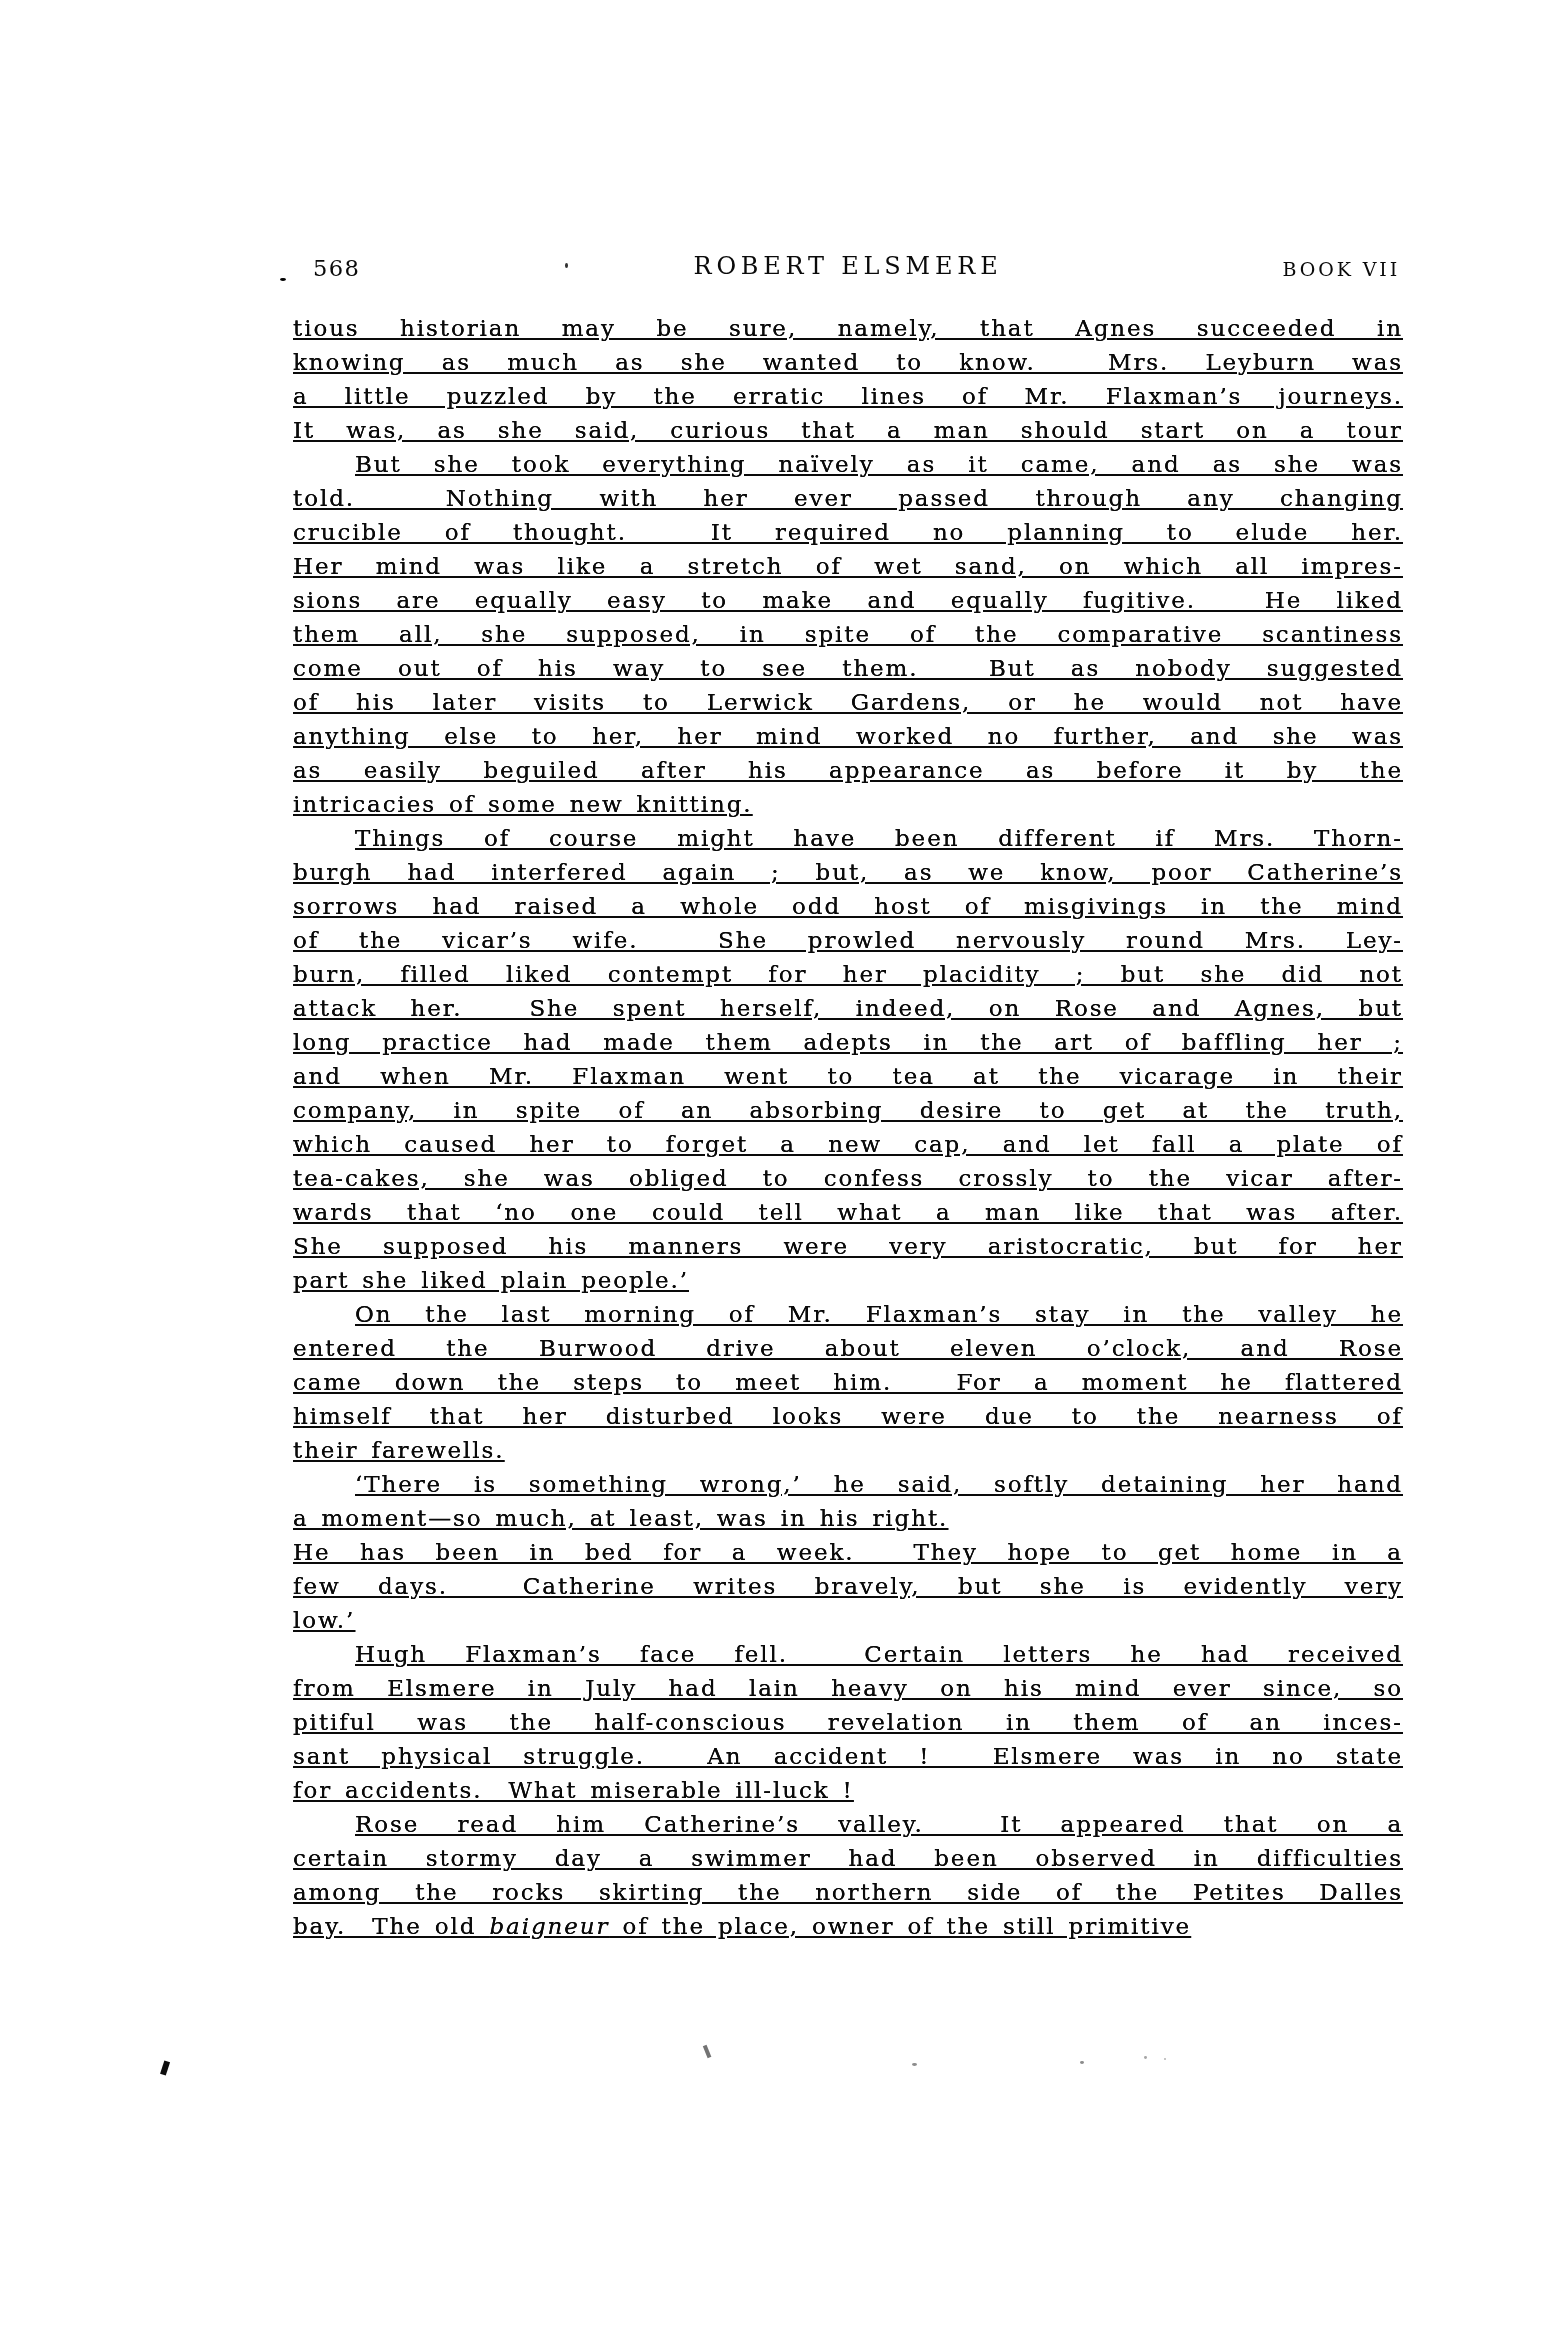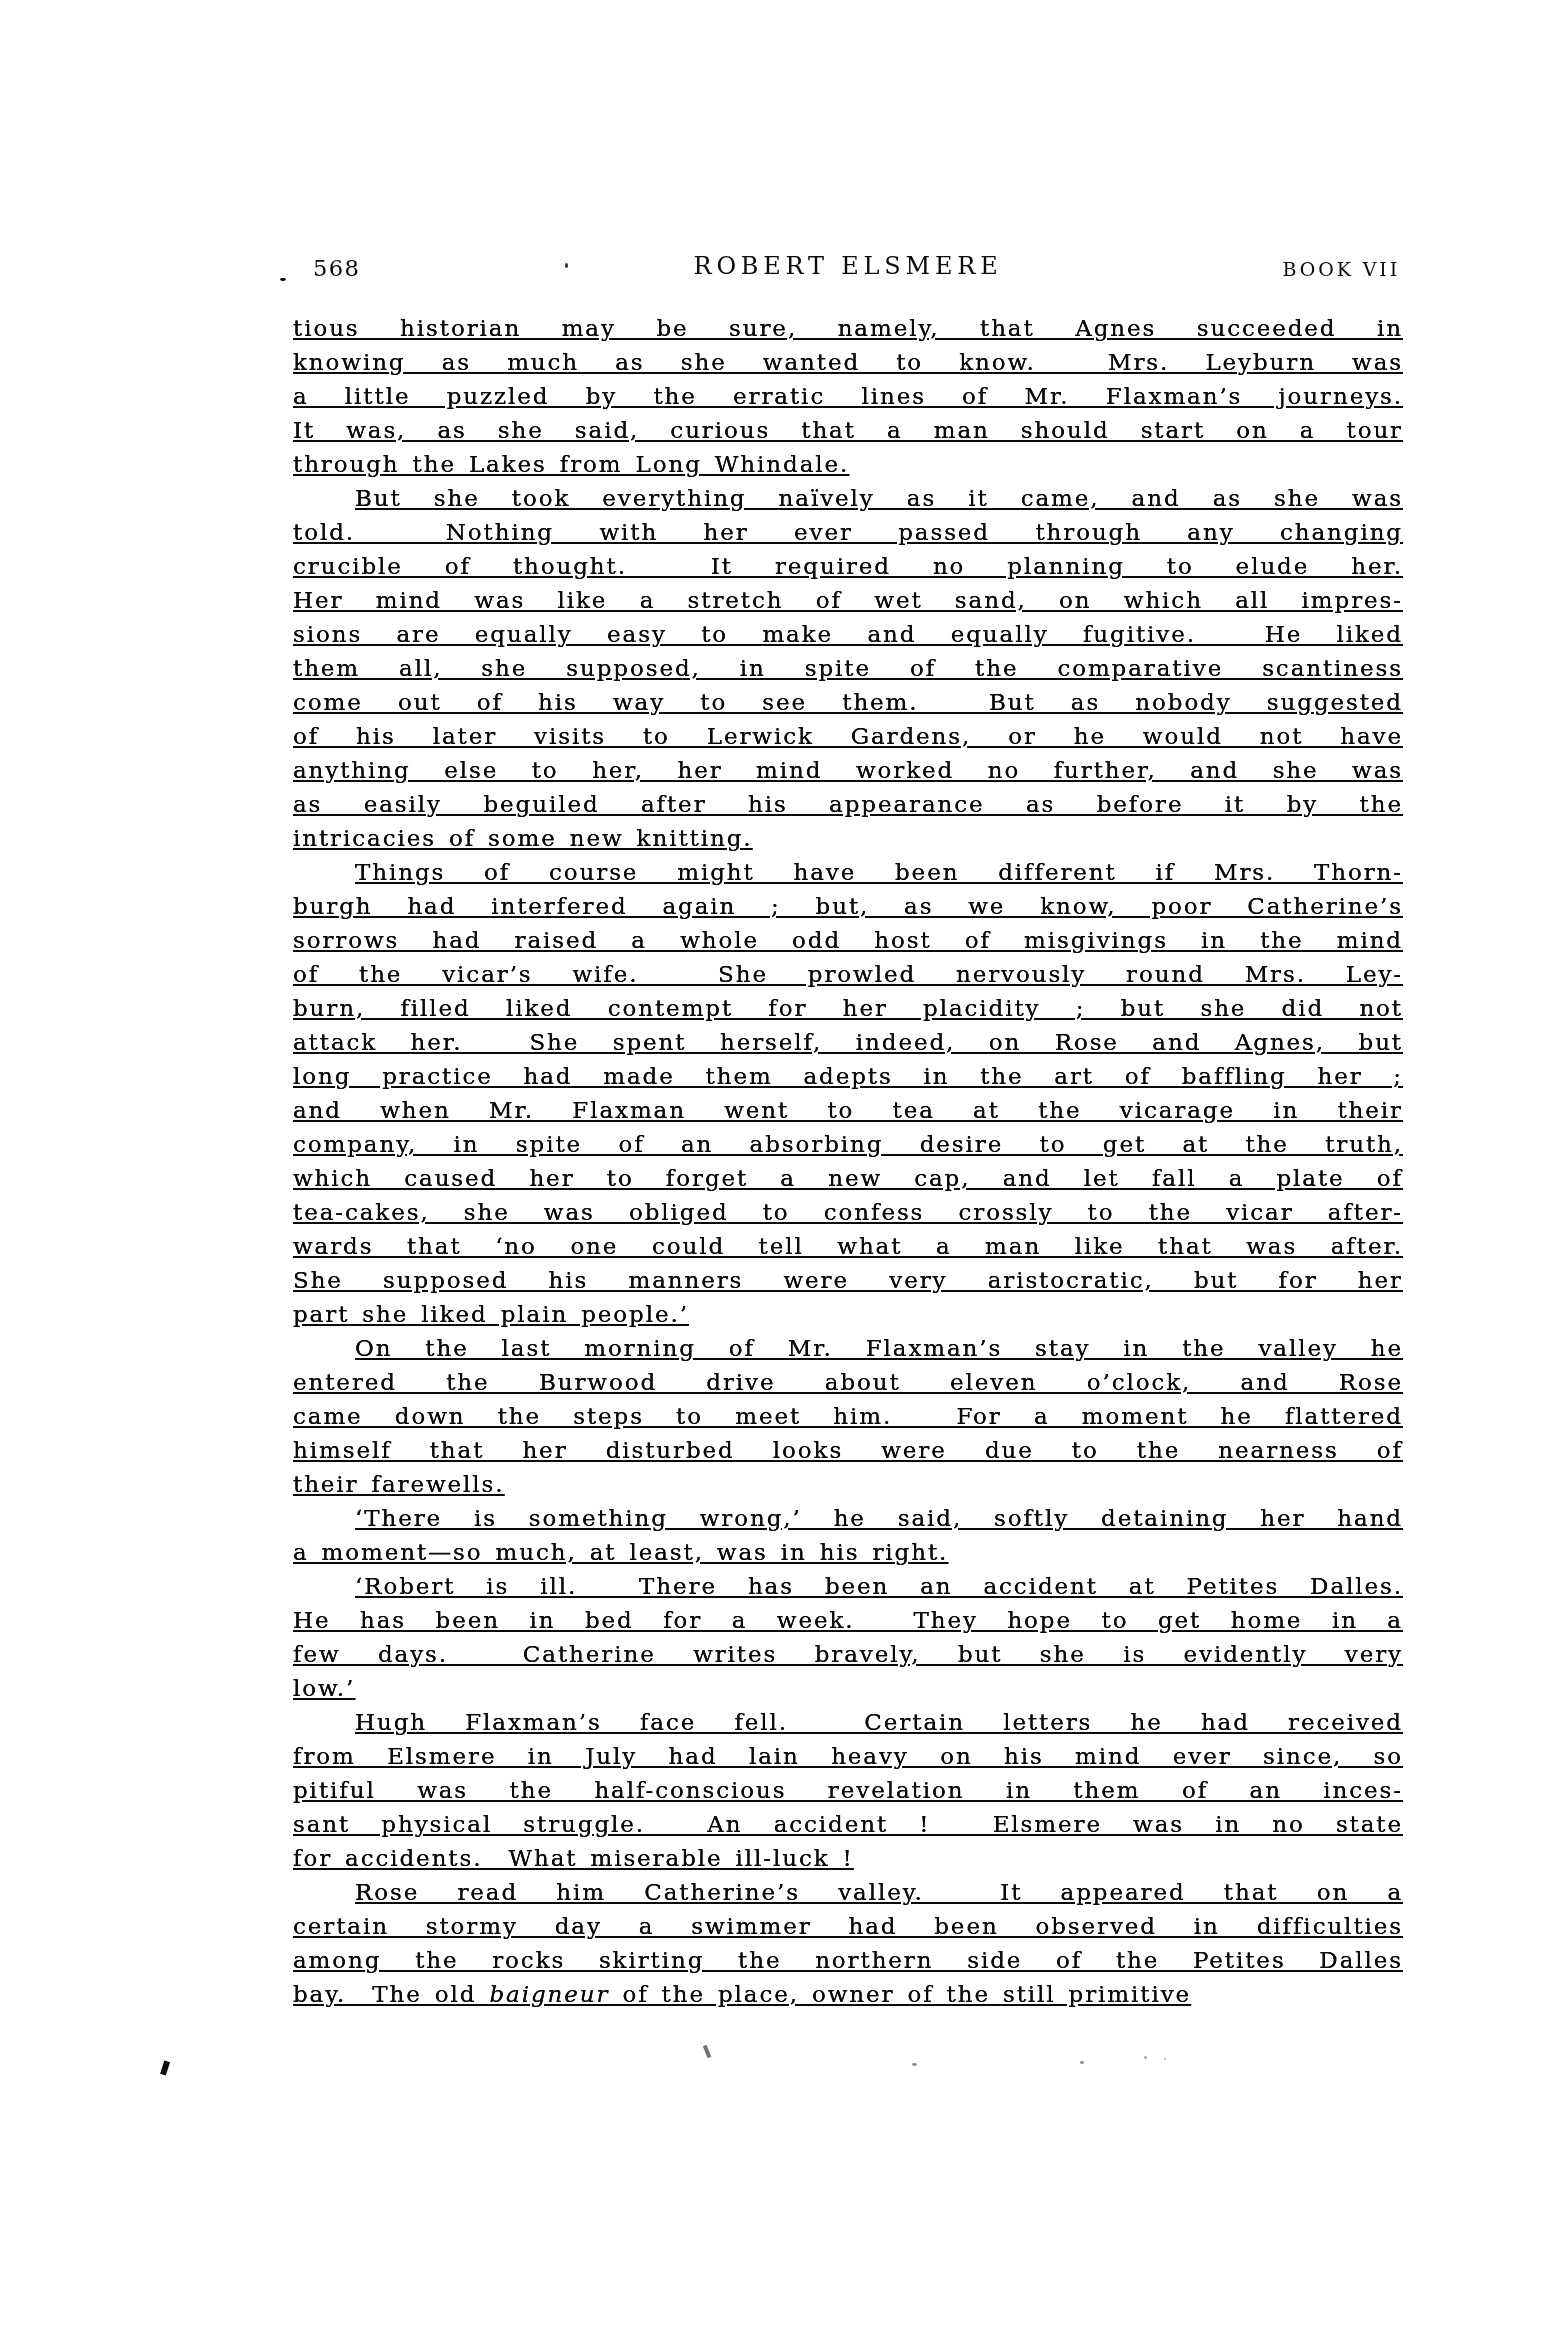--- a/index.html
+++ b/index.html
@@ -87,21 +87,20 @@
     <span class="header-title">ROBERT ELSMERE</span>
     <span class="header-book">BOOK VII</span>
   </div>
 
   <div class="body-text" id="body-text">
       <div class="para">
         <div class="line">tious historian may be sure, namely, that Agnes succeeded in</div>
         <div class="line">knowing as much as she wanted to know.  Mrs. Leyburn was</div>
         <div class="line">a little puzzled by the erratic lines of Mr. Flaxman’s journeys.</div>
         <div class="line">It was, as she said, curious that a man should start on a tour</div>
-        <div class="line last">through the Lakes from Long Whindale.</div>
       </div>
       <div class="para">
         <div class="line indent">But she took everything naïvely as it came, and as she was</div>
         <div class="line">told.  Nothing with her ever passed through any changing</div>
         <div class="line">crucible of thought.  It required no planning to elude her.</div>
         <div class="line">Her mind was like a stretch of wet sand, on which all impres-</div>
         <div class="line">sions are equally easy to make and equally fugitive.  He liked</div>
         <div class="line">them all, she supposed, in spite of the comparative scantiness</div>
         <div class="line">come out of his way to see them.  But as nobody suggested</div>
         <div class="line">of his later visits to Lerwick Gardens, or he would not have</div>
@@ -130,21 +129,20 @@
         <div class="line">entered the Burwood drive about eleven o’clock, and Rose</div>
         <div class="line">came down the steps to meet him.  For a moment he flattered</div>
         <div class="line">himself that her disturbed looks were due to the nearness of</div>
         <div class="line last">their farewells.</div>
       </div>
       <div class="para">
         <div class="line indent">‘There is something wrong,’ he said, softly detaining her hand</div>
         <div class="line last">a moment—so much, at least, was in his right.</div>
       </div>
       <div class="para">
-        <div class="line indent">‘Robert is ill.  There has been an accident at Petites Dalles.</div>
         <div class="line">He has been in bed for a week.  They hope to get home in a</div>
         <div class="line">few days.  Catherine writes bravely, but she is evidently very</div>
         <div class="line last">low.’</div>
       </div>
       <div class="para">
         <div class="line indent">Hugh Flaxman’s face fell.  Certain letters he had received</div>
         <div class="line">from Elsmere in July had lain heavy on his mind ever since, so</div>
         <div class="line">pitiful was the half-conscious revelation in them of an inces-</div>
         <div class="line">sant physical struggle.  An accident !  Elsmere was in no state</div>
         <div class="line last">for accidents.  What miserable ill-luck !</div>

